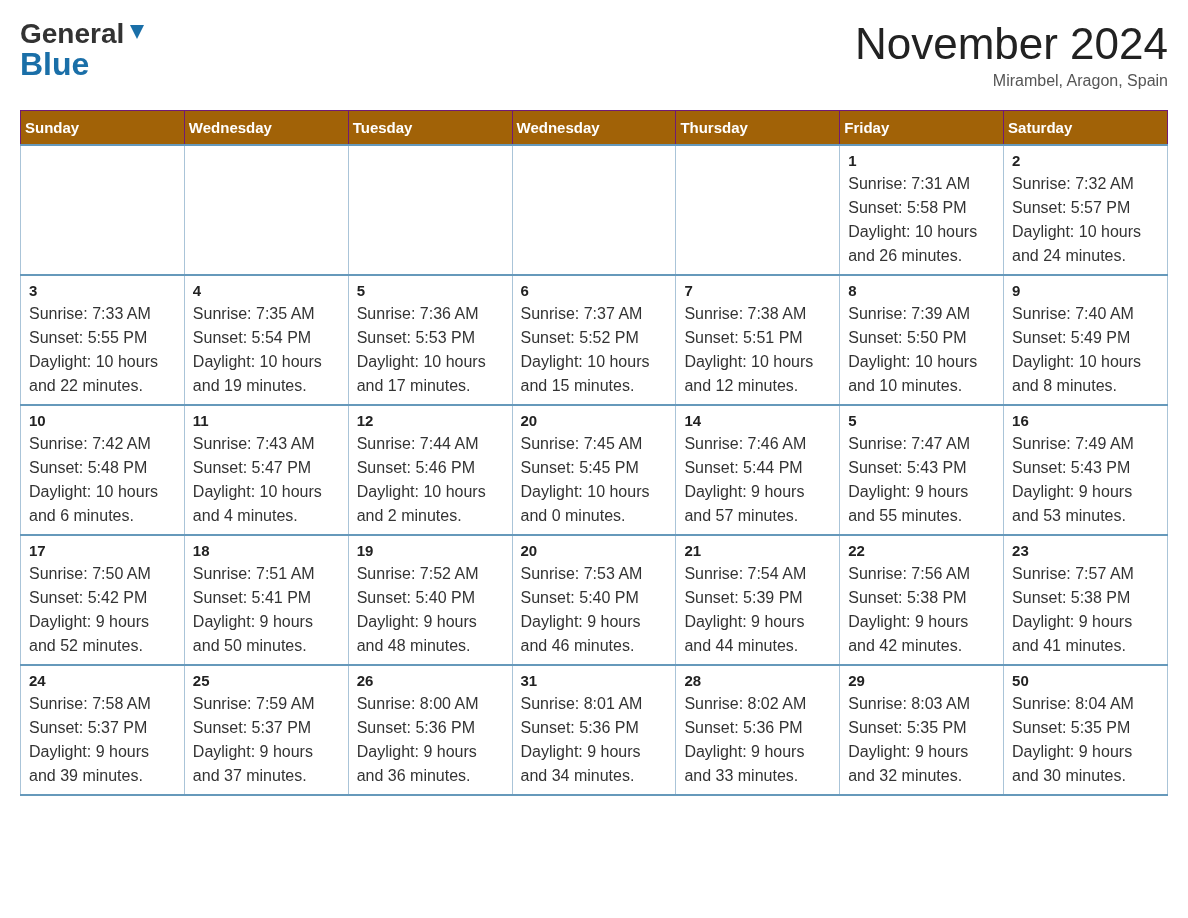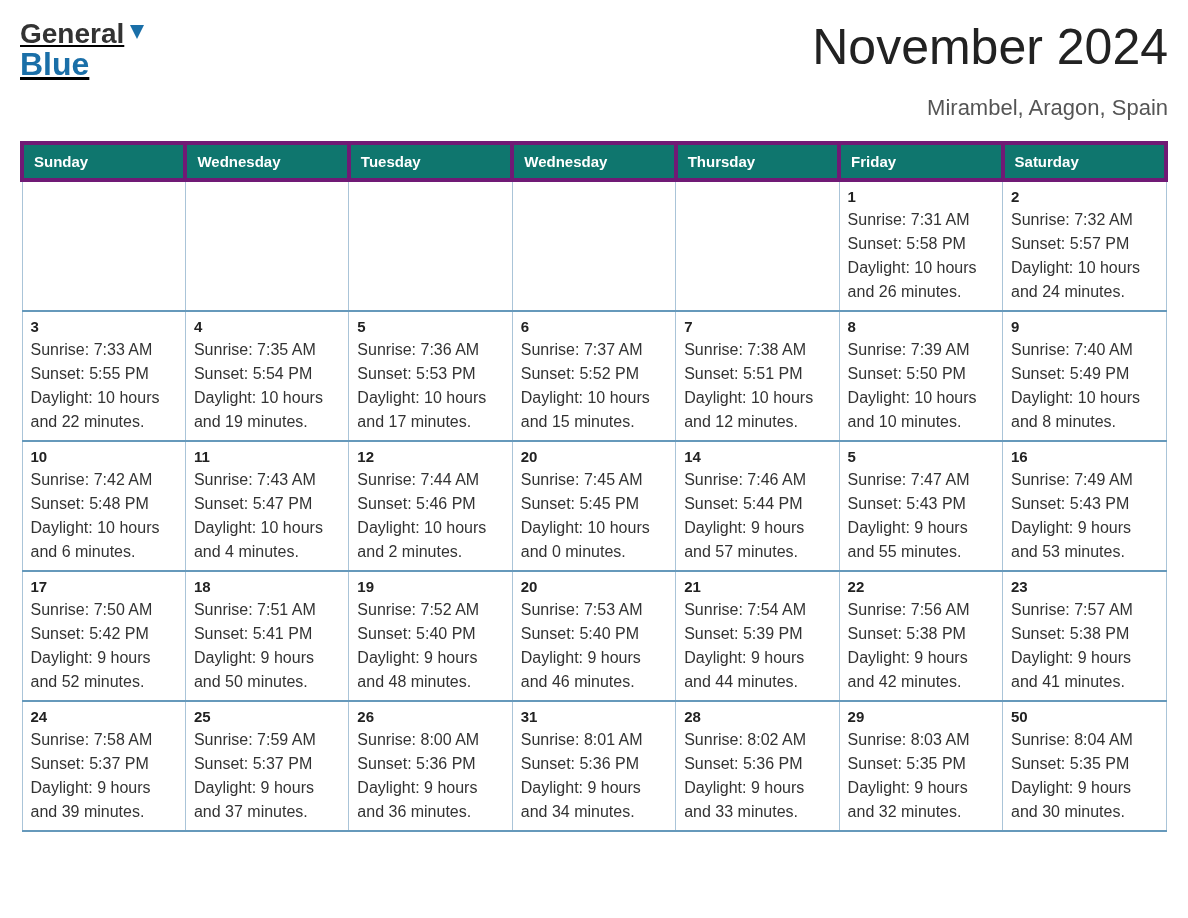--- a/index.html
+++ b/index.html
@@ -13,48 +13,47 @@
     .header {
       display: flex;
       justify-content: space-between;
       align-items: flex-start;
       margin-bottom: 20px;
     }
     .logo {
       display: flex;
       flex-direction: column;
       align-items: flex-start;
-      text-decoration: underline;
     }
     .title-block {
       text-align: right;
     }
     .title-month {
-      font-size: 50px;
+      font-size: 44px;
       font-weight: normal;
       color: #222;
       line-height: 1.1;
     }
     .title-location {
-      font-size: 22px;
+      font-size: 16px;
       color: #555;
-      margin-top: 20px;
+      margin-top: 4px;
     }
     .calendar {
       width: 100%;
       border-collapse: collapse;
     }
     .calendar th {
-      background: #0f766e;
+      background: #a16207;
       color: #fff;
       font-size: 15px;
       font-weight: bold;
-      padding: 8px 10px;
+      padding: 8px 4px;
       text-align: left;
-      border: 4px solid #701a75;
+      border: 1px solid #701a75;
     }
     .calendar td {
       vertical-align: top;
       border: 1px solid #aac4d8;
       padding: 6px 8px;
       width: calc(100% / 7);
       min-height: 100px;
       font-size: 12.5px;
       color: #333;
       background: #fff;

